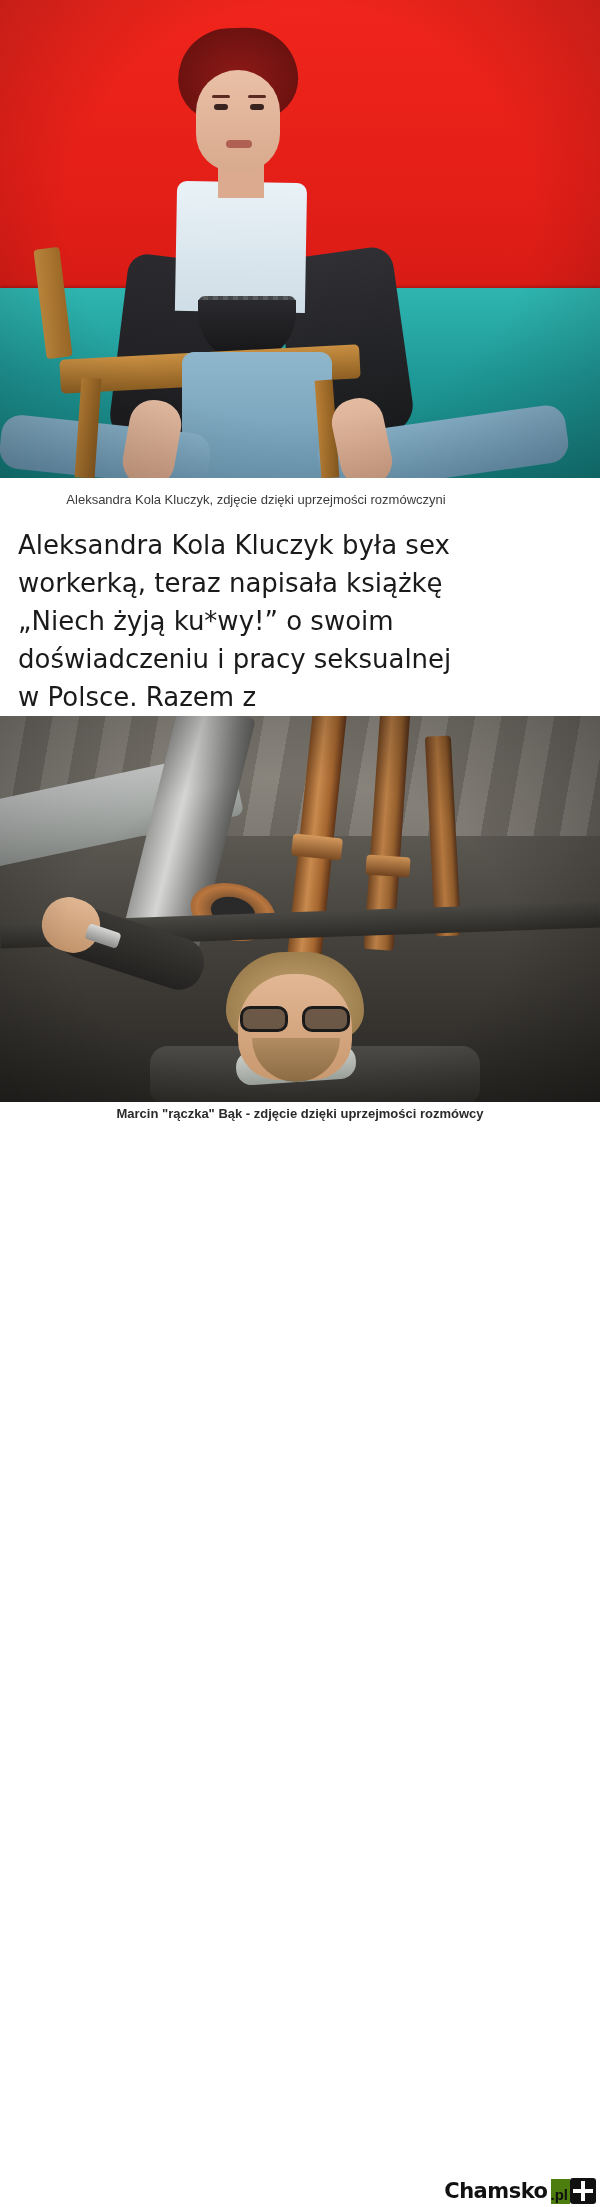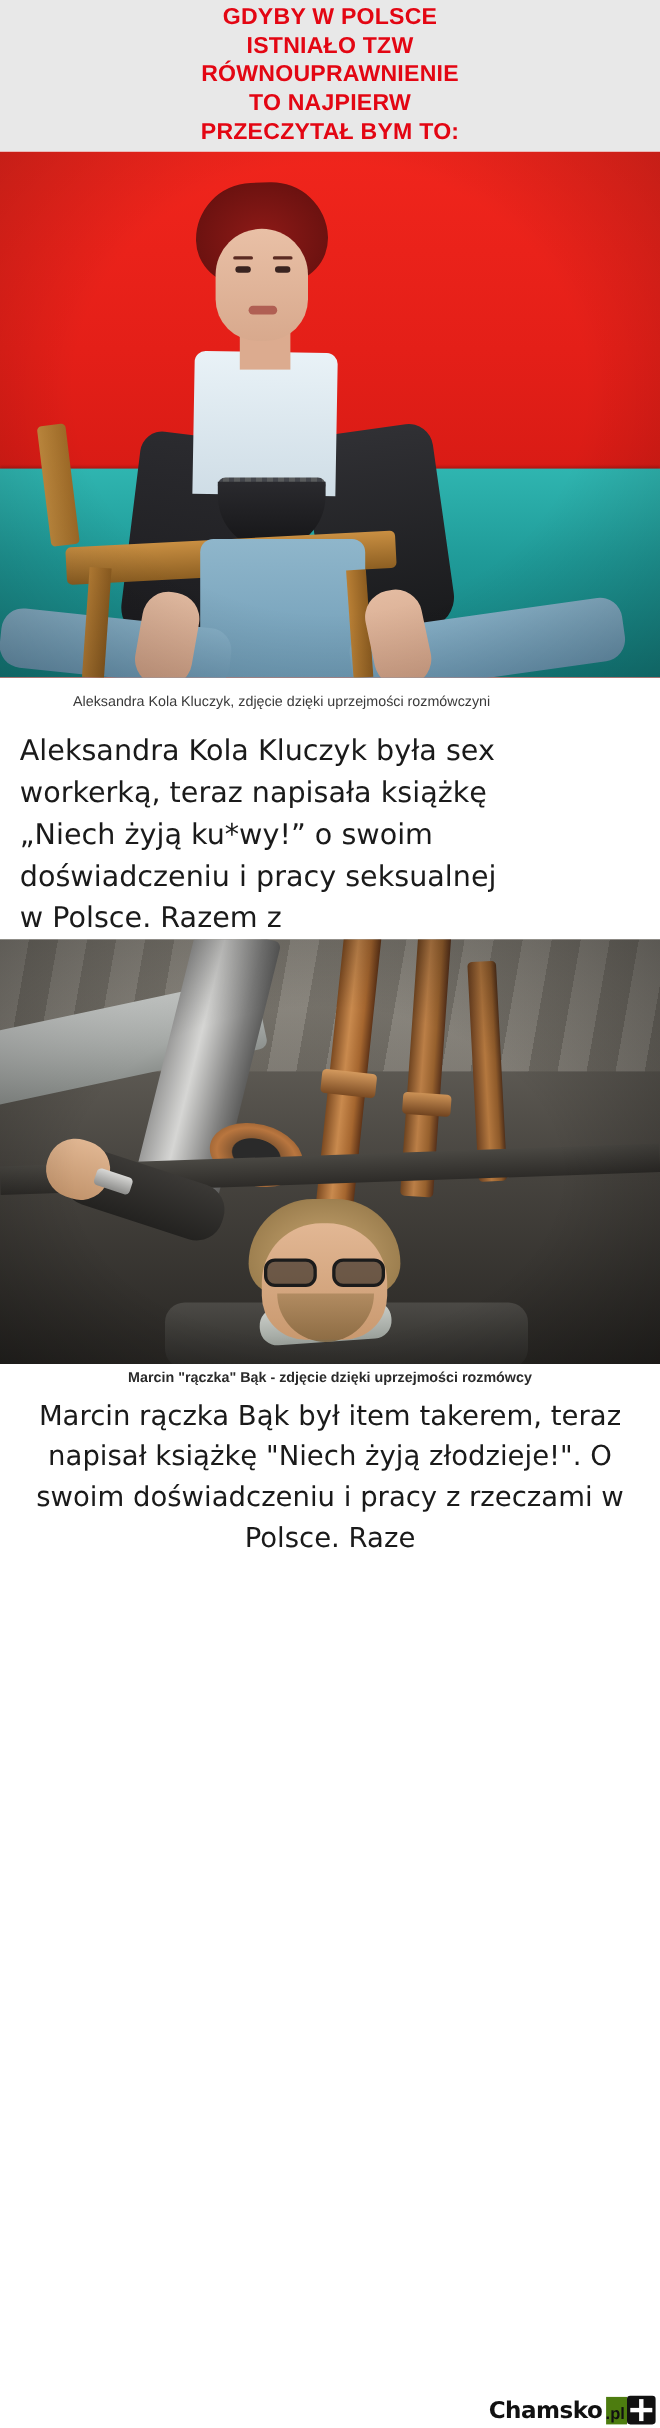--- a/index.html
+++ b/index.html
@@ -400,27 +400,20 @@
   .wm-badge:after {
     content:"";
     position:absolute; left:3px; top:11px; width:20px; height:4px; background:#fff;
   }
 </style>
 </head>
 <body>
 
 <div class="page">
 
-  <div class="caption-top">
-    <div class="caption-top-text">GDYBY W POLSCE
-ISTNIAŁO TZW
-RÓWNOUPRAWNIENIE
-TO NAJPIERW
-PRZECZYTAŁ BYM TO:</div>
-  </div>
 
   <div class="photo1">
     <div class="p1-wallred"></div>
     <div class="p1-floorline"></div>
     <div class="p1-floor"></div>
     <div class="p1-chairback"></div>
     <div class="p1-jacket-l"></div>
     <div class="p1-jacket-r"></div>
     <div class="p1-shirt"></div>
     <div class="p1-lace"></div>
@@ -470,23 +463,20 @@
     <div class="p2-scarf"></div>
     <div class="p2-hair"></div>
     <div class="p2-face"></div>
     <div class="p2-beard"></div>
     <div class="p2-glasses"></div>
     <div class="p2-vig"></div>
   </div>
 
   <div class="credit2">Marcin "rączka" Bąk - zdjęcie dzięki uprzejmości rozmówcy</div>
 
-  <div class="bottom-text">
-    <p>Marcin rączka Bąk był item takerem, teraz napisał książkę "Niech żyją złodzieje!". O swoim doświadczeniu i pracy z rzeczami w Polsce. Raze</p>
-  </div>
 
   <div class="watermark">
     <span class="wm-main">Chamsko</span>
     <span class="wm-pl">.pl</span>
     <span class="wm-badge"></span>
   </div>
 
 </div>
 
 </body></html>

